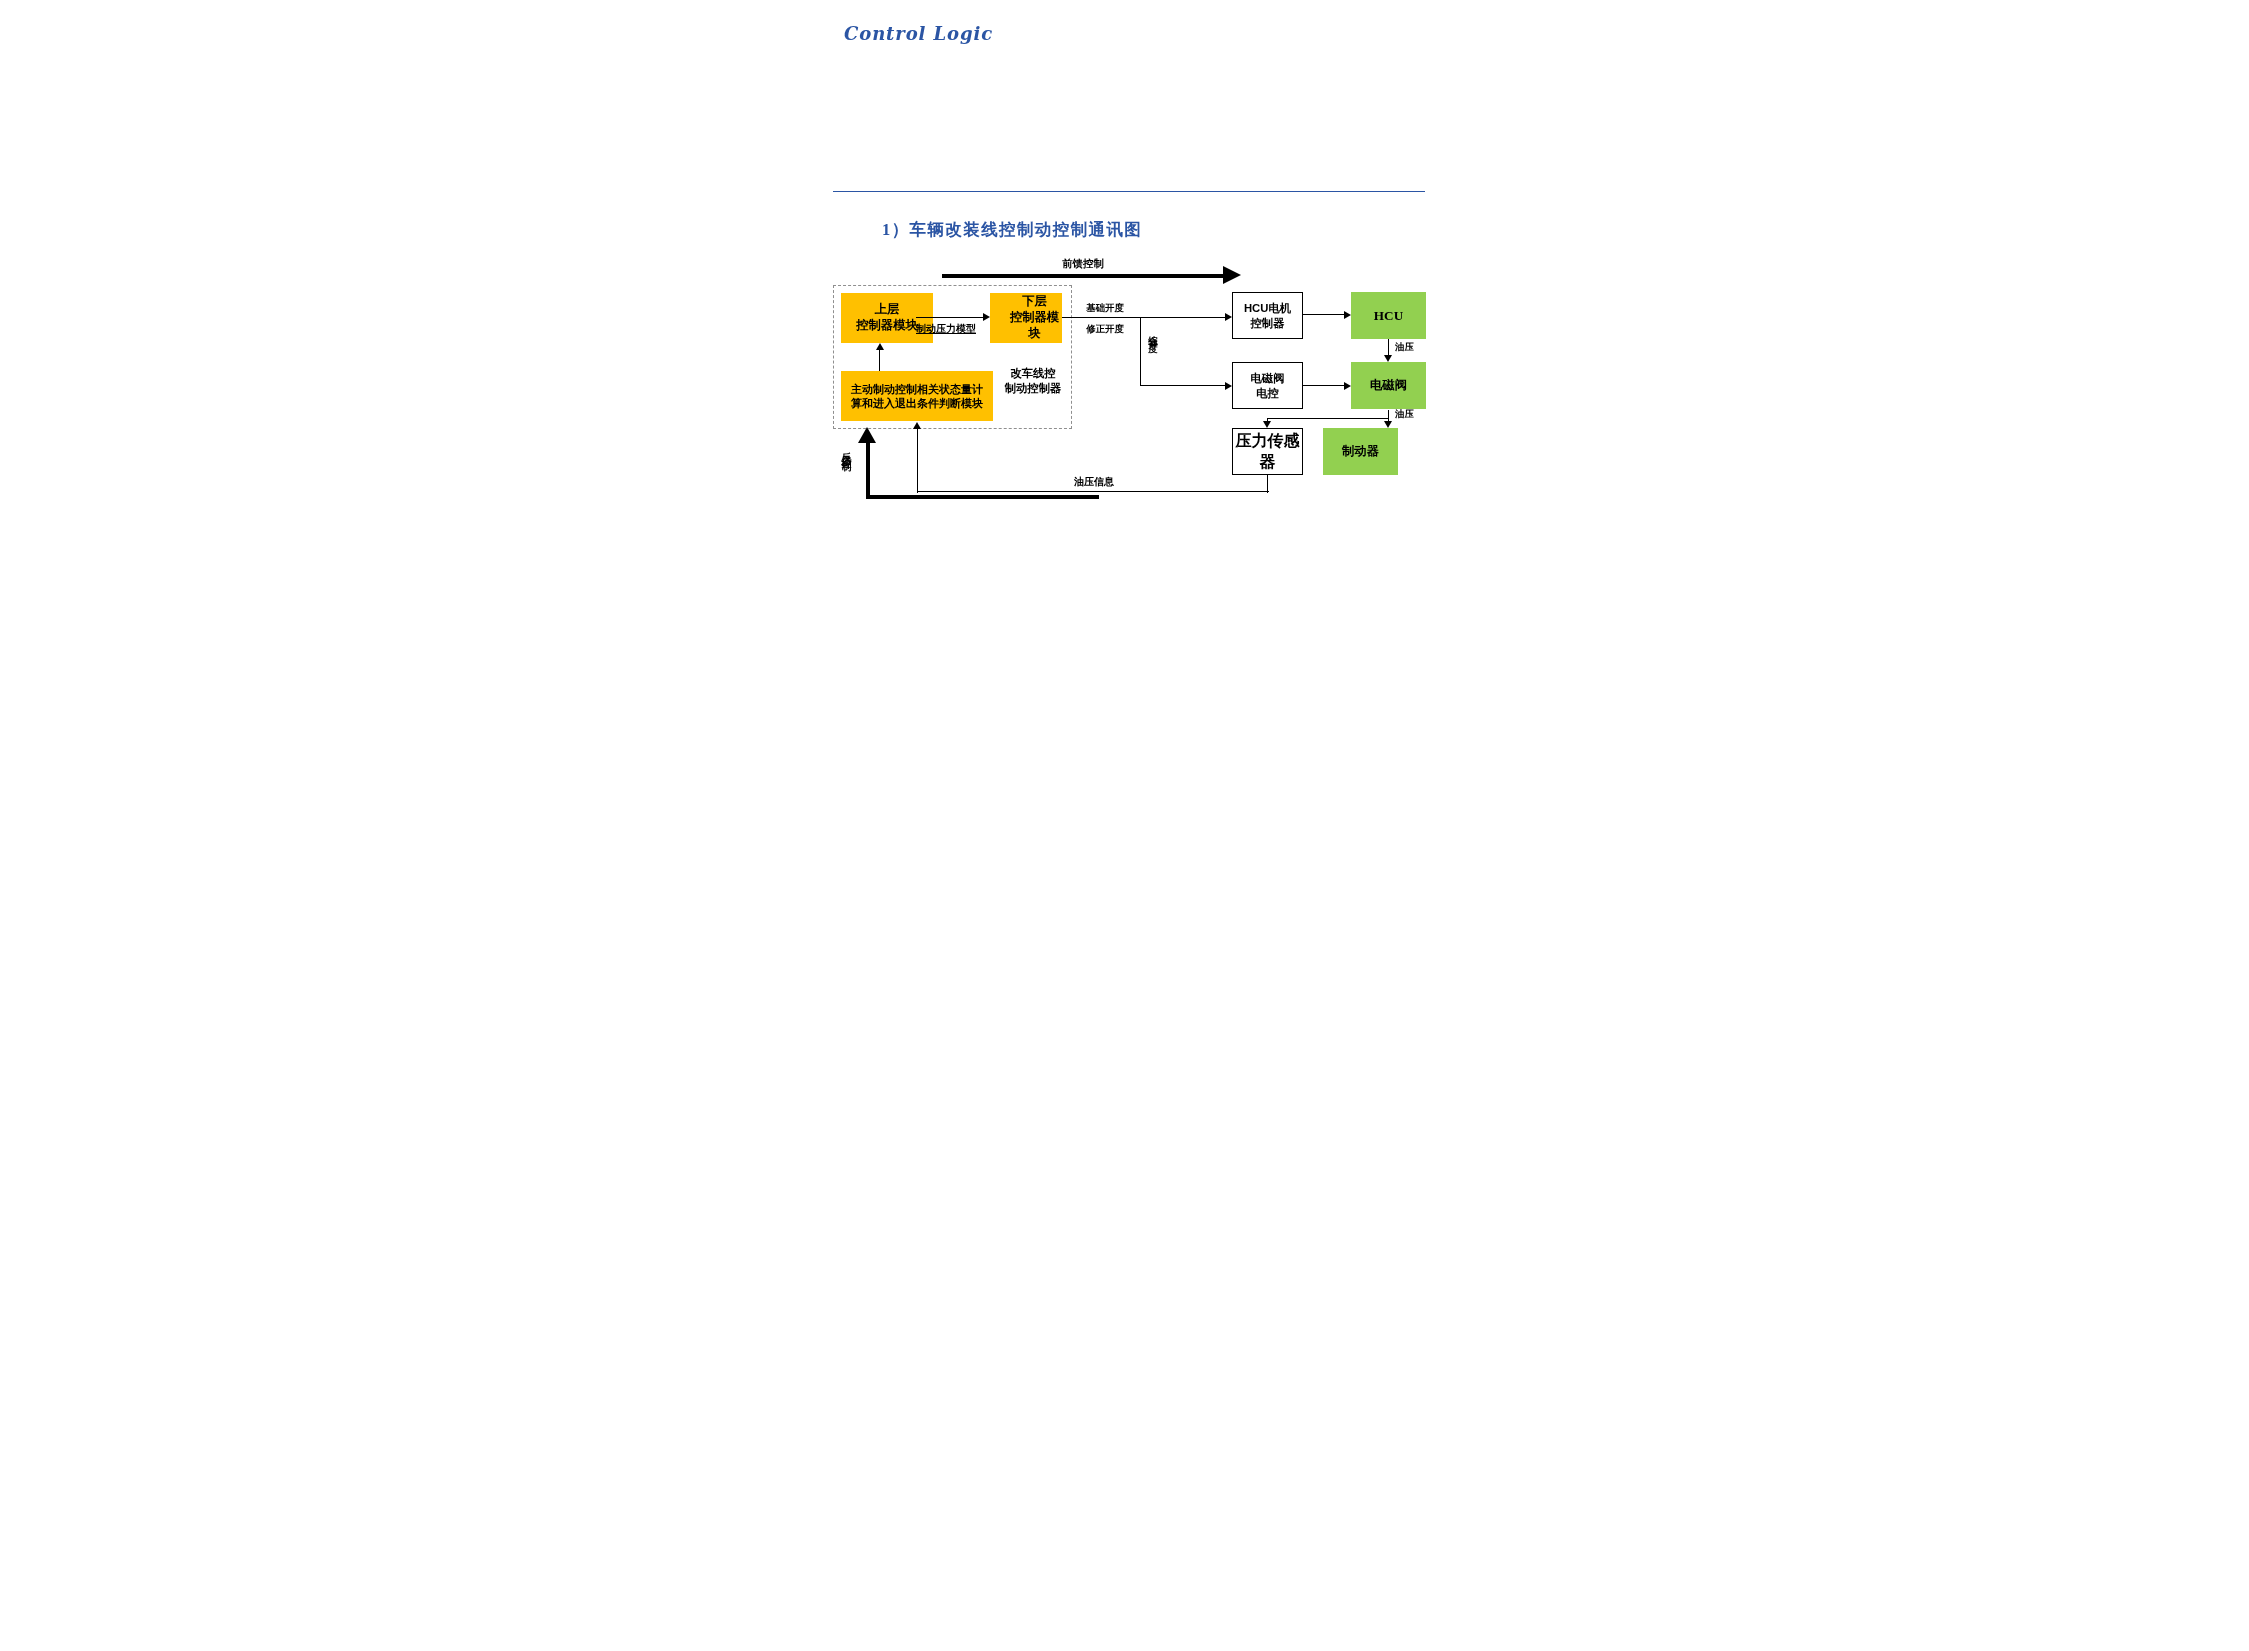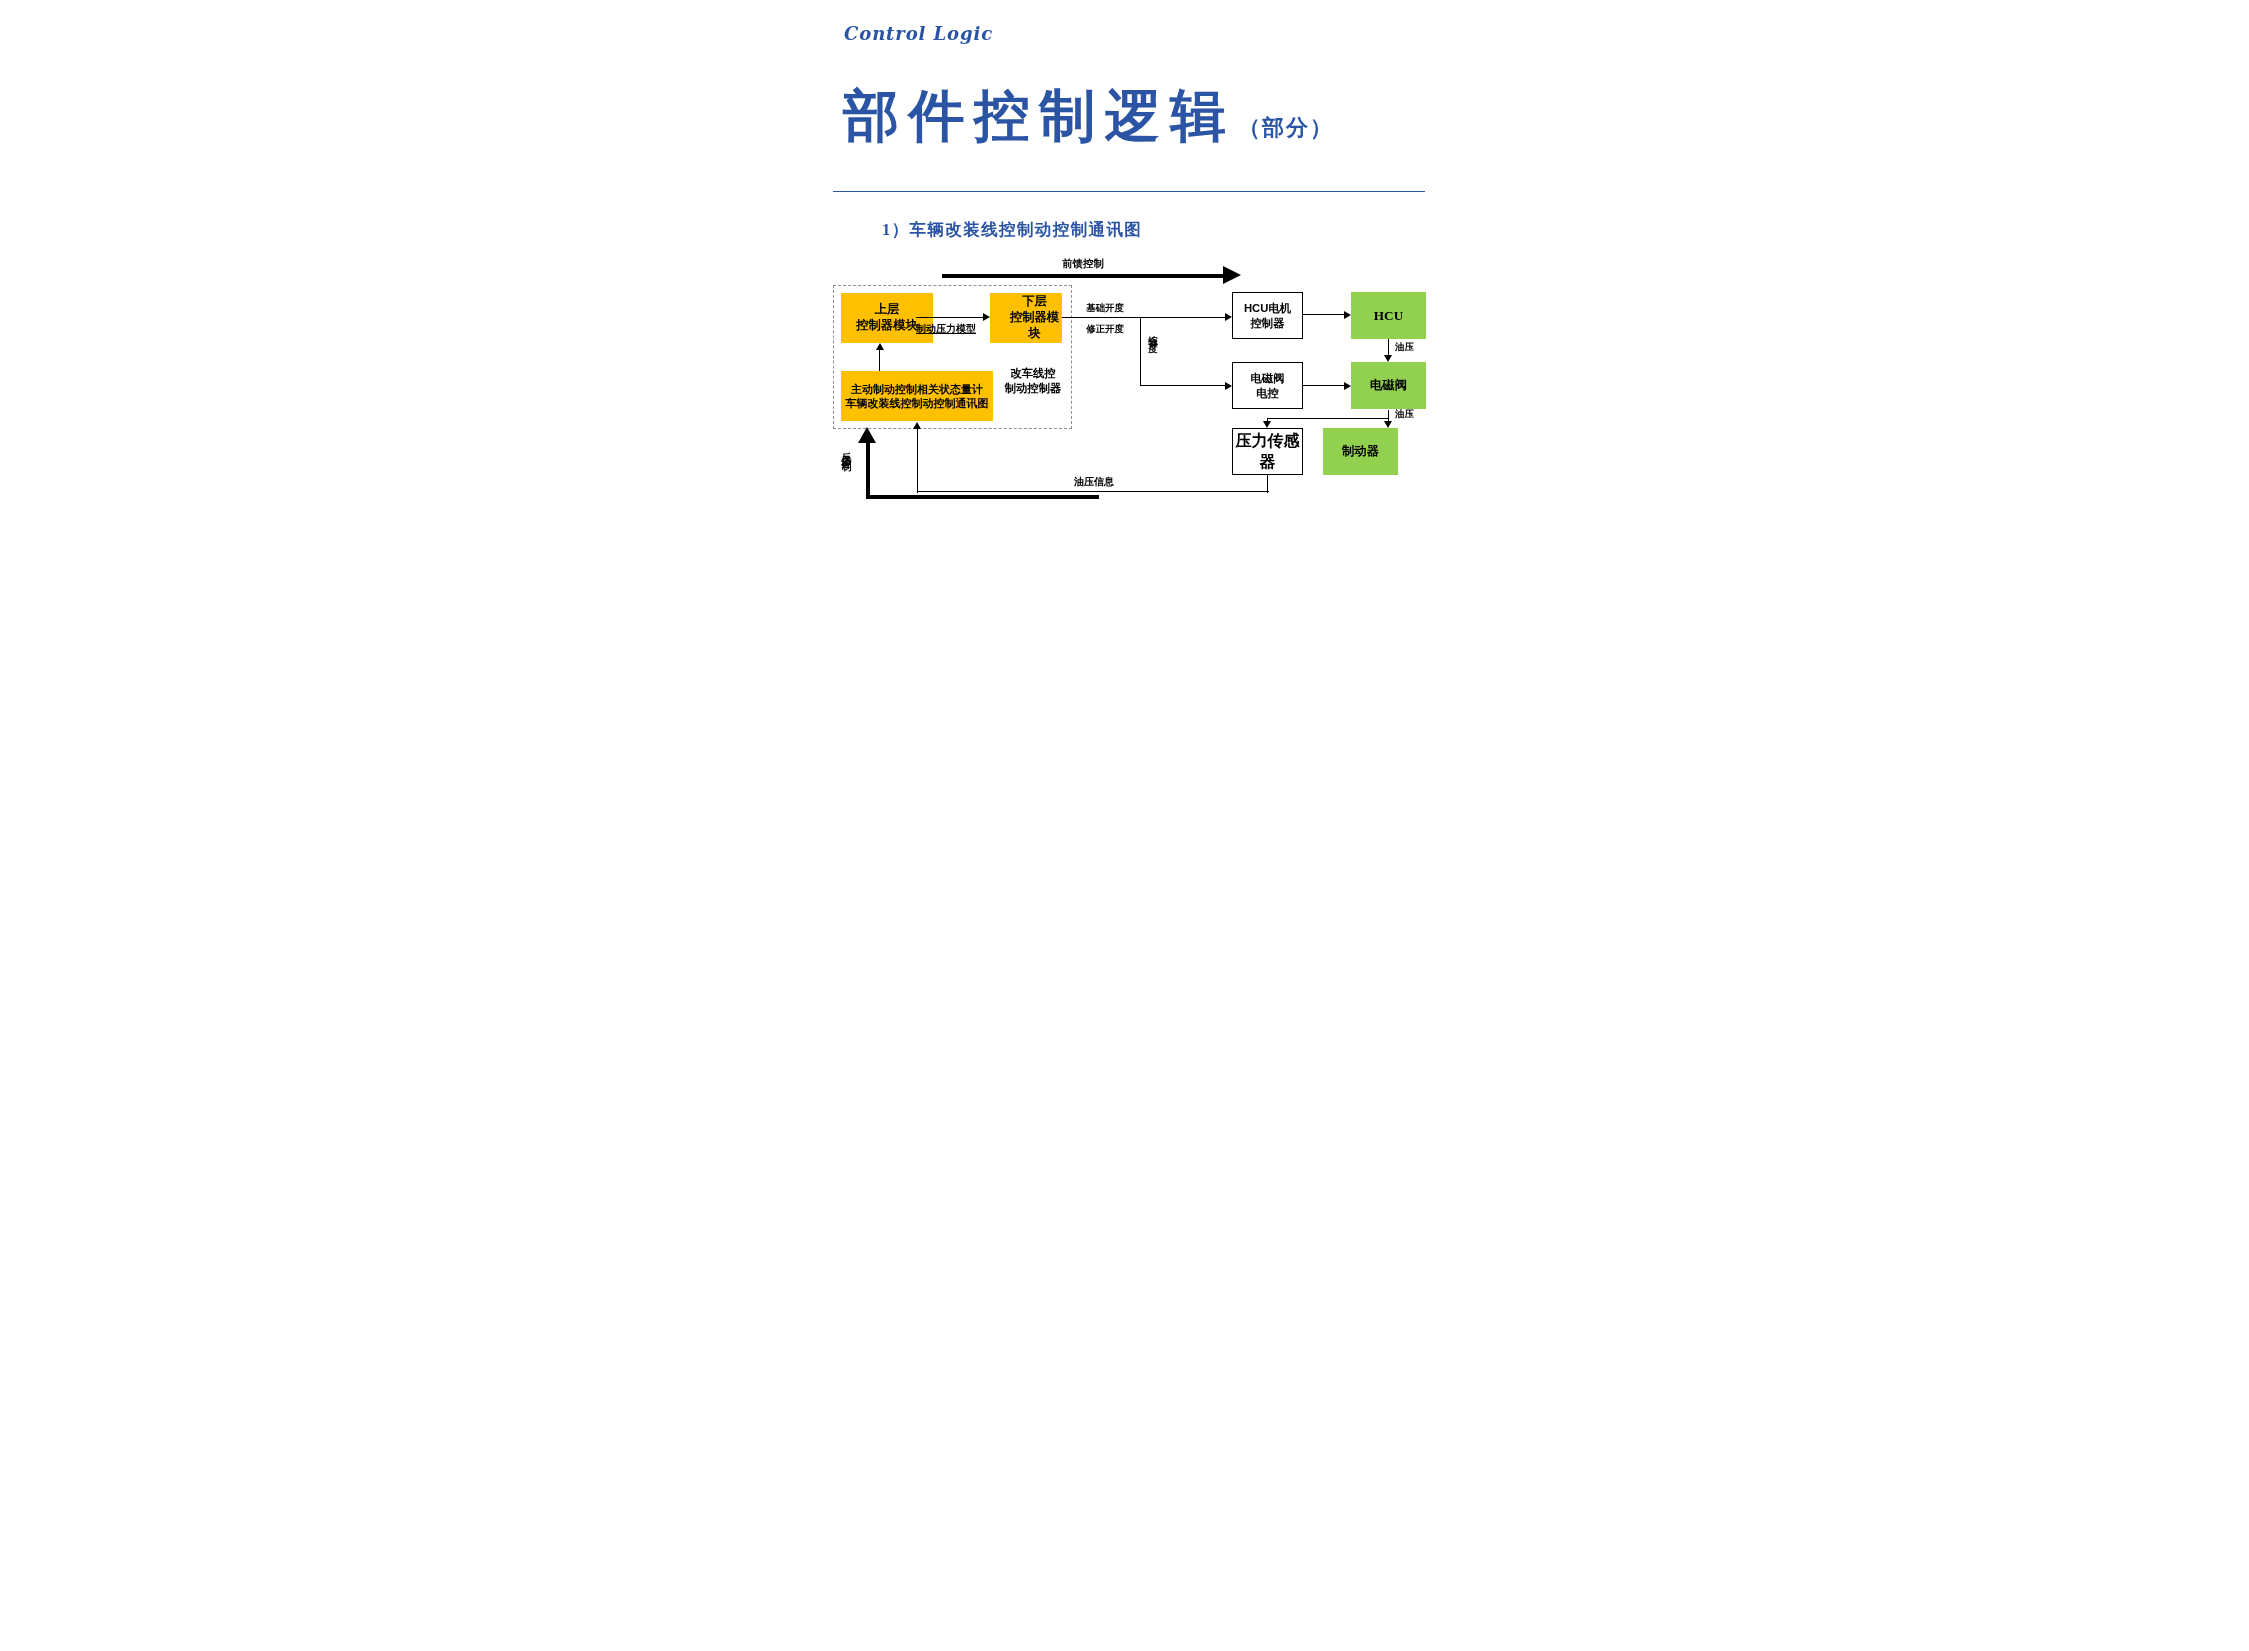--- a/index.html
+++ b/index.html
@@ -59,24 +59,20 @@
     position:absolute; font-weight:bold; font-size:11.3px; color:#000;
     text-align:center; line-height:1.3;
   }
 </style>
 </head>
 <body>
 
 <div class="page">
 
   <div class="script-title">Control Logic</div>
-  <div class="main-title-row">
-    <span class="main-title">部件控制逻辑</span>
-    <span class="main-title-suffix">（部分）</span>
-  </div>
   <div class="divider"></div>
   <div class="section-heading">1）车辆改装线控制动控制通讯图</div>
 
   <div>
 
     <div class="elabel" style="left:265px; top:257px; width:90px; text-align:center; font-size:10.4px;">前馈控制</div>
     <div class="ln" style="left:169px; top:274px; width:281px; height:3.8px;"></div>
     <div class="ah ah-big-r" style="left:450px; top:266px;"></div>
 
     <div class="dashed-frame" style="left:60px; top:285px; width:239px; height:144px;"></div>
@@ -90,21 +86,21 @@
       <span>下层</span>
       <span>控制器模块</span>
     </div>
 
     <div class="ln" style="left:143px; top:317px; width:69px; height:1.4px;"></div>
     <div class="ah ah-r" style="left:210px; top:313px;"></div>
     <div class="elabel" style="left:143px; top:322px; width:69px; text-align:left; font-size:10px;text-decoration:underline;">制动压力模型</div>
 
     <div class="box box-orange" style="left:68px; top:371px; width:152px; height:50px; font-size:11px;">
       <span>主动制动控制相关状态量计</span>
-      <span>车辆改装线控制动控制通讯图</span>
+      <span>算和进入退出条件判断模块</span>
     </div>
 
     <div class="ln" style="left:106px; top:350px; width:1.4px; height:21px;"></div>
     <div class="ah ah-u" style="left:103px; top:343px;"></div>
 
     <div class="node-extra-label" style="left:222px; top:366px; width:76px;">
       <div>改车线控</div>
       <div>制动控制器</div>
     </div>
 

